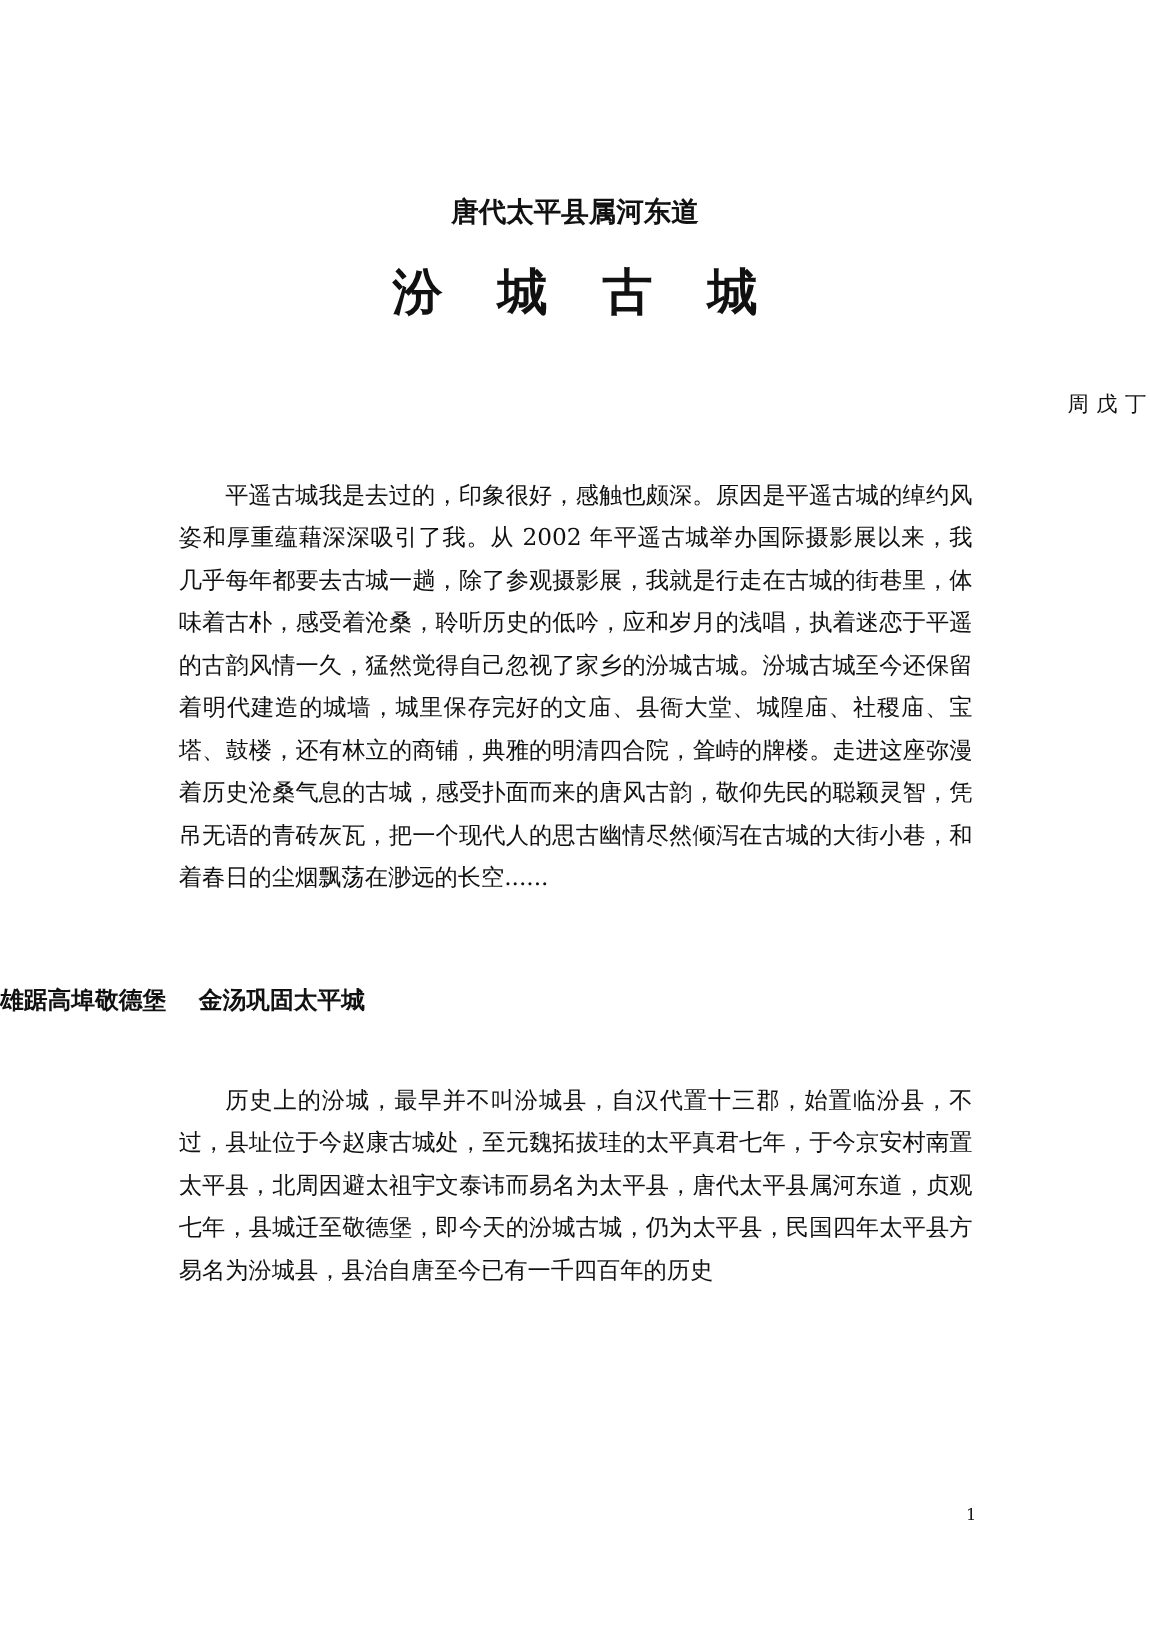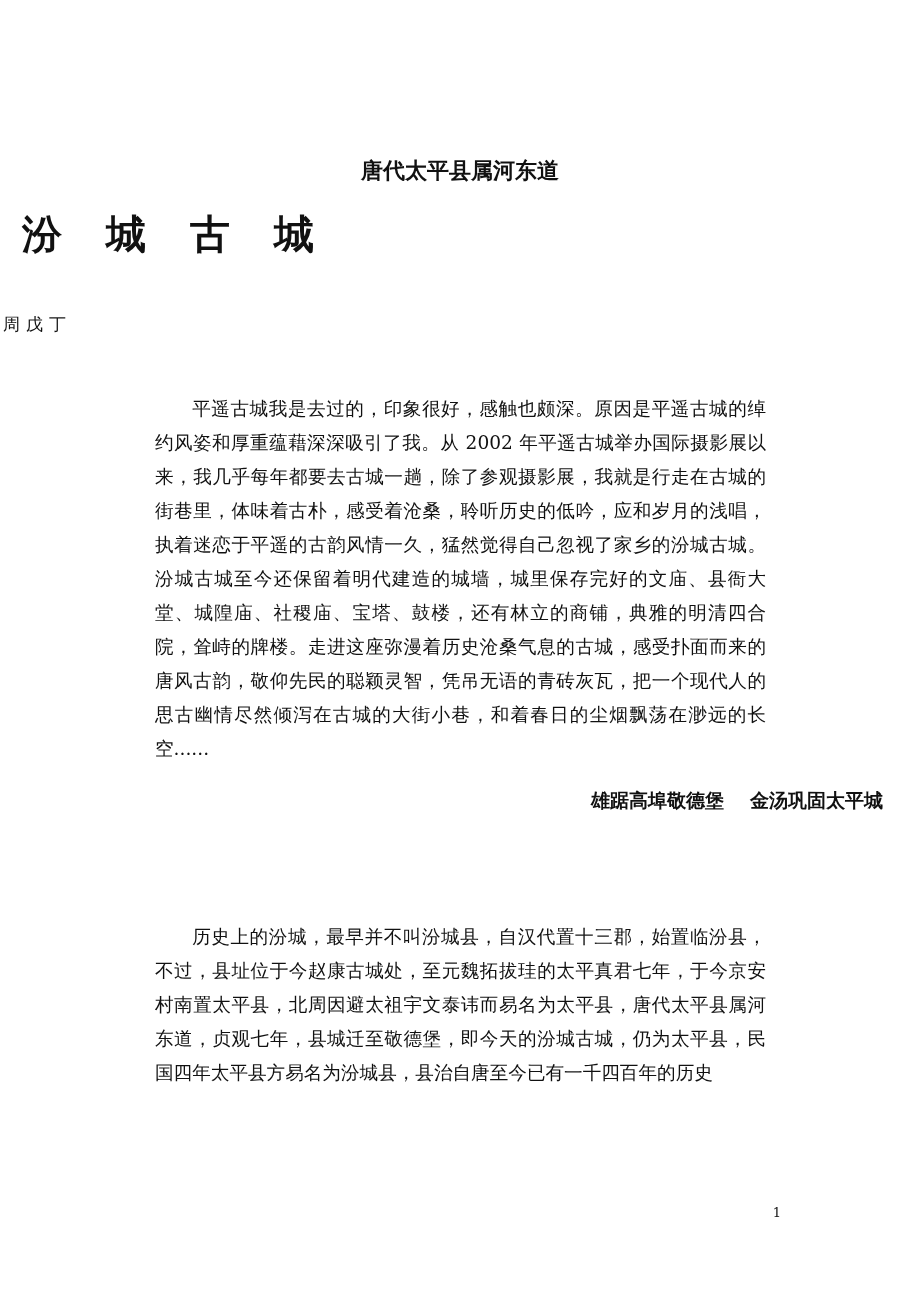--- a/index.html
+++ b/index.html
@@ -31,69 +31,69 @@
       font-weight: bold;
       font-size: 22px;
       letter-spacing: 0px;
       line-height: 32px;
     }
     .main-title {
       position: absolute;
       top: 206px;
       left: 0;
       width: 920px;
-      text-align: left;
+      text-align: center;
       font-family: "DejaVu Sans", "Liberation Sans", sans-serif;
       font-weight: bold;
       font-size: 40px;
       line-height: 56px;
     }
     .main-title span {
       display: inline-block;
       margin: 0 22px;
     }
     .author {
       position: absolute;
       top: 312px;
       left: 0;
       width: 920px;
-      text-align: left;
+      text-align: right;
       font-size: 17px;
       line-height: 24px;
     }
     .author span {
       display: inline-block;
       margin: 0 3px;
     }
     .body-block {
       position: absolute;
       left: 139px;
       width: 643px;
       font-size: 18.6px;
       line-height: 34px;
       text-align: justify;
     }
     .body-block p {
-      margin: 16px;
+      margin: 4px;
       text-indent: 2em;
     }
     .intro { top: 376px; }
     .section-heading {
       position: absolute;
       top: 785px;
       left: 0;
       width: 883px;
-      text-align: right;
+      text-align: left;
       font-family: "DejaVu Sans", "Liberation Sans", sans-serif;
       font-weight: bold;
       font-size: 19px;
       line-height: 30px;
     }
     .section-heading .gap { display: inline-block; width: 26px; }
-    .section-body { top: 904px; }
+    .section-body { top: 860px; }
     .page-number {
       position: absolute;
       top: 1204px;
       left: 770px;
       width: 14px;
       text-align: center;
       font-size: 13px;
       line-height: 18px;
     }
   </style>

